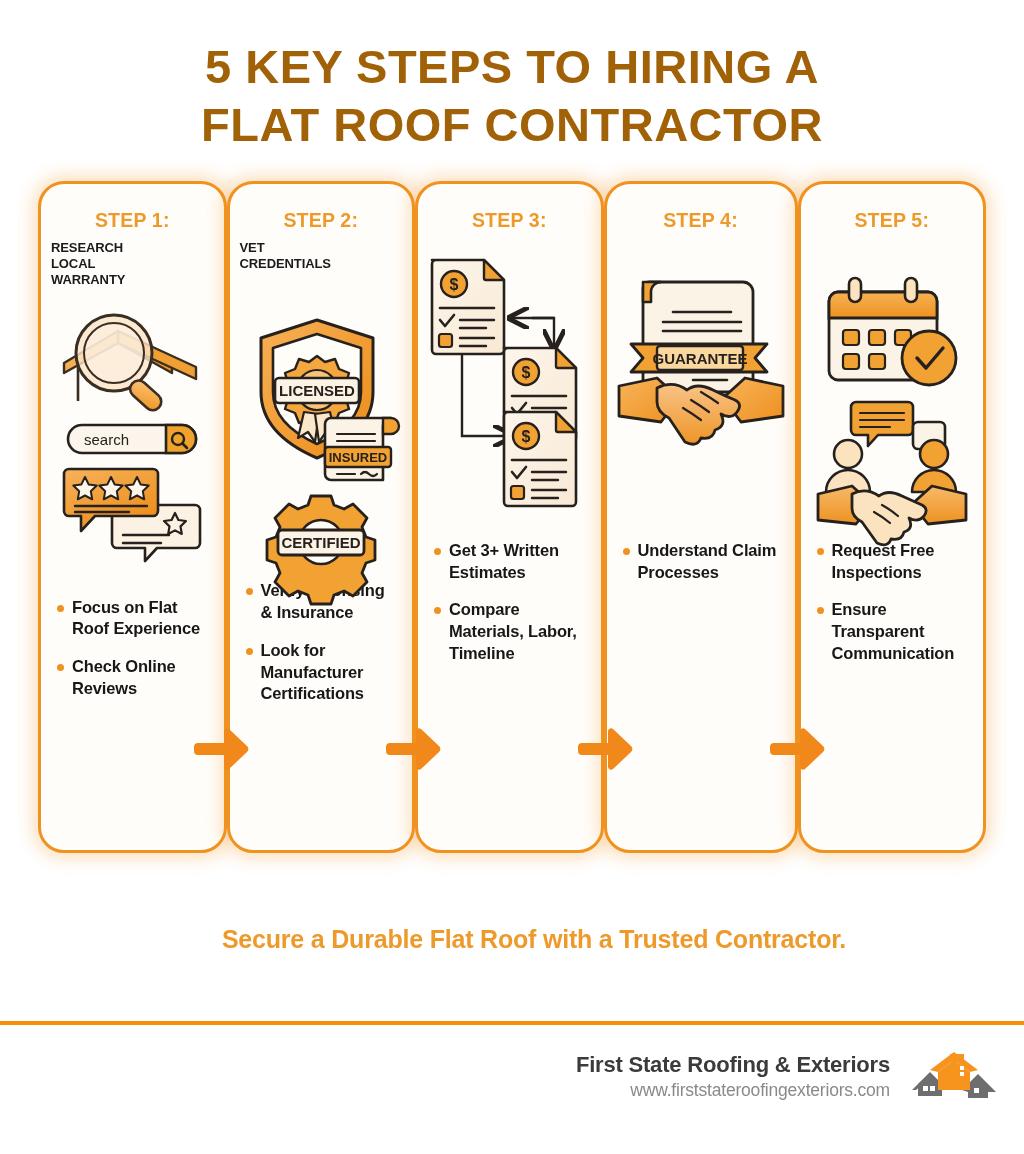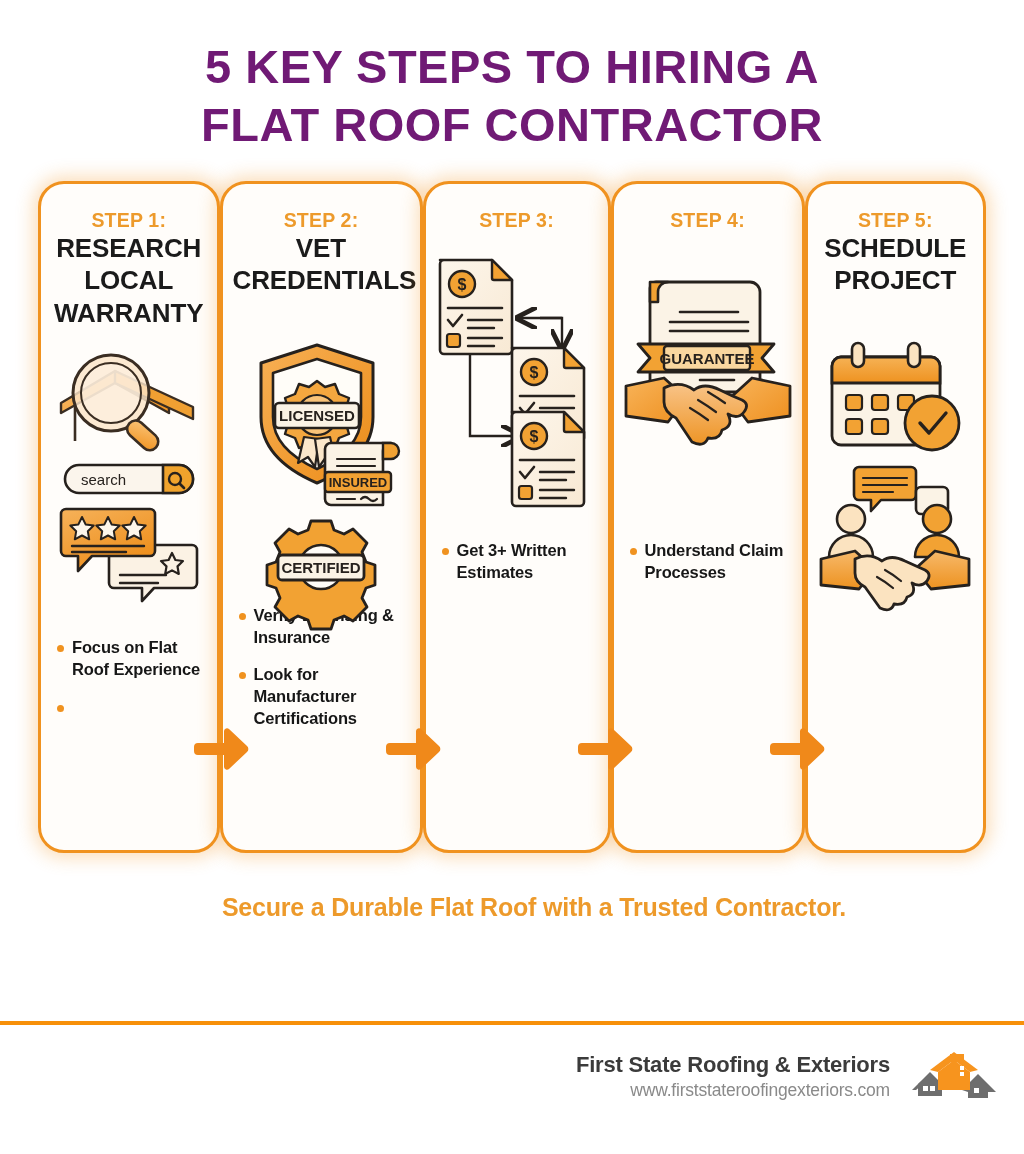--- a/index.html
+++ b/index.html
@@ -12,21 +12,21 @@
     overflow: hidden;
     position: relative;
   }
 
   
   .title-block {
     padding: 38px 60px 0 60px;
     text-align: center;
   }
   .title-line {
-    color: #701a75;
+    color: #a16207;
     font-size: 47px;
     font-weight: bold;
     letter-spacing: 0.5px;
     line-height: 1.24;
     text-transform: uppercase;
     font-family: "Liberation Sans", sans-serif;
   }
 
   
   .steps-strip {
@@ -55,25 +55,25 @@
   .step-label {
     color: #ED9A2B;
     font-size: 19.5px;
     font-weight: bold;
     text-align: center;
     letter-spacing: 0.2px;
     line-height: 1.25;
   }
   .step-title {
     color: #1b1b1b;
-    font-size: 26px;
+    font-size: 13px;
     font-weight: bold;
-    text-align: center;
+    text-align: left;
     line-height: 1.25;
-    margin-top: 0;
+    margin-top: 8px;
     letter-spacing: -0.1px;
   }
 
   .art {
     flex: 0 0 auto;
     height: 290px;
     margin-top: 12px;
     display: flex;
     flex-direction: column;
     align-items: center;
@@ -114,21 +114,21 @@
     height: 46px;
     z-index: 5;
   }
   .arrow.a1 { left: 194px; }
   .arrow.a2 { left: 386px; }
   .arrow.a3 { left: 578px; }
   .arrow.a4 { left: 770px; }
 
   
   .tagline {
-    margin-top: 40px;
+    margin-top: 72px;
     text-align: center;
     color: #ED9A2B;
     font-size: 25px;
     font-weight: bold;
     letter-spacing: -0.2px;
     padding-left: 44px;
   }
 
   
   .divider {
@@ -234,20 +234,21 @@
       </svg>
     </div>
 
     <div class="bullets">
       <div class="bullet">
         <span class="dot"></span>
         <span class="btxt">Focus on Flat Roof Experience</span>
       </div>
       <div class="bullet">
         <span class="dot"></span>
+        <span class="btxt">Check Online Reviews</span>
       </div>
     </div>
   </div>
 
   <div class="card">
     <div class="step-label">STEP 2:</div>
     <div class="step-title">
       <div>VET</div>
       <div>CREDENTIALS</div>
     </div>
@@ -370,20 +371,24 @@
           <line x1="32" y1="88" x2="58" y2="88" stroke="#26211d" stroke-width="2.4" stroke-linecap="round"></line>
         </g>
       </svg>
     </div>
 
     <div class="bullets">
       <div class="bullet">
         <span class="dot"></span>
         <span class="btxt">Get 3+ Written Estimates</span>
       </div>
+      <div class="bullet">
+        <span class="dot"></span>
+        <span class="btxt">Compare Materials, Labor, Timeline</span>
+      </div>
     </div>
   </div>
 
   <div class="card">
     <div class="step-label">STEP 4:</div>
     <div class="art">
       <svg width="168" height="190" viewBox="0 0 168 190" style="margin-top:22px">
         <defs>
           <linearGradient id="hs" x1="0" y1="0" x2="0" y2="1">
             <stop offset="0" stop-color="#F8C387"></stop>
@@ -420,24 +425,20 @@
     <div class="bullets">
       <div class="bullet">
         <span class="dot"></span>
         <span class="btxt">Understand Claim Processes</span>
       </div>
     </div>
   </div>
 
   <div class="card">
     <div class="step-label">STEP 5:</div>
-    <div class="step-title">
-      <div>SCHEDULE</div>
-      <div>PROJECT</div>
-    </div>
     <div class="art">
 
       <svg width="150" height="118" viewBox="0 0 150 118" style="margin-top:32px">
         <defs>
           <linearGradient id="calg" x1="0" y1="0" x2="0" y2="1">
             <stop offset="0" stop-color="#F6B255"></stop>
               <stop offset="1" stop-color="#EE9220"></stop>
           </linearGradient>
         </defs>
         <rect x="12" y="16" width="108" height="88" rx="9" fill="#FBF3E6" stroke="#26211d" stroke-width="2.8"></rect>
@@ -477,20 +478,30 @@
         <path d="M96 92 a22 22 0 0 1 44 0 Z" fill="#F2A233" stroke="#26211d" stroke-width="2.6" stroke-linejoin="round"></path>
 
         <path d="M2 94 L36 86 L56 104 L40 124 L2 120 Z" fill="url(#pg)" stroke="#26211d" stroke-width="2.8" stroke-linejoin="round"></path>
         <path d="M150 94 L116 86 L96 104 L112 124 L150 120 Z" fill="url(#pg)" stroke="#26211d" stroke-width="2.8" stroke-linejoin="round"></path>
         <path d="M36 94 q14 -7 27 2 q9 -7 23 0 q11 5 20 9 q7 4 2 11 q-6 7 -15 2 q5 11 -5 14 q-2 9 -13 7 q-3 9 -14 4 L46 122 q-10 -5 -10 -14 Z" fill="#FBE3C0" stroke="#26211d" stroke-width="2.8" stroke-linejoin="round"></path>
         <path d="M58 112 q9 5 16 11" fill="none" stroke="#26211d" stroke-width="2.2" stroke-linecap="round"></path>
         <path d="M66 105 q9 5 16 11" fill="none" stroke="#26211d" stroke-width="2.2" stroke-linecap="round"></path>
       </svg>
     </div>
 
+    <div class="bullets">
+      <div class="bullet">
+        <span class="dot"></span>
+        <span class="btxt">Request Free Inspections</span>
+      </div>
+      <div class="bullet">
+        <span class="dot"></span>
+        <span class="btxt">Ensure Transparent Communication</span>
+      </div>
+    </div>
   </div>
 
   <svg class="arrow a1" viewBox="0 0 56 46">
     <path d="M4 17 H30 V5 a3 3 0 0 1 5 -2 L53 20 a4 4 0 0 1 0 6 L35 43 a3 3 0 0 1 -5 -2 V29 H4 a4 4 0 0 1 -4 -4 V21 a4 4 0 0 1 4 -4 Z" fill="#F0891A"></path>
   </svg>
   <svg class="arrow a2" viewBox="0 0 56 46">
     <path d="M4 17 H30 V5 a3 3 0 0 1 5 -2 L53 20 a4 4 0 0 1 0 6 L35 43 a3 3 0 0 1 -5 -2 V29 H4 a4 4 0 0 1 -4 -4 V21 a4 4 0 0 1 4 -4 Z" fill="#F0891A"></path>
   </svg>
   <svg class="arrow a3" viewBox="0 0 56 46">
     <path d="M4 17 H30 V5 a3 3 0 0 1 5 -2 L53 20 a4 4 0 0 1 0 6 L35 43 a3 3 0 0 1 -5 -2 V29 H4 a4 4 0 0 1 -4 -4 V21 a4 4 0 0 1 4 -4 Z" fill="#F0891A"></path>

